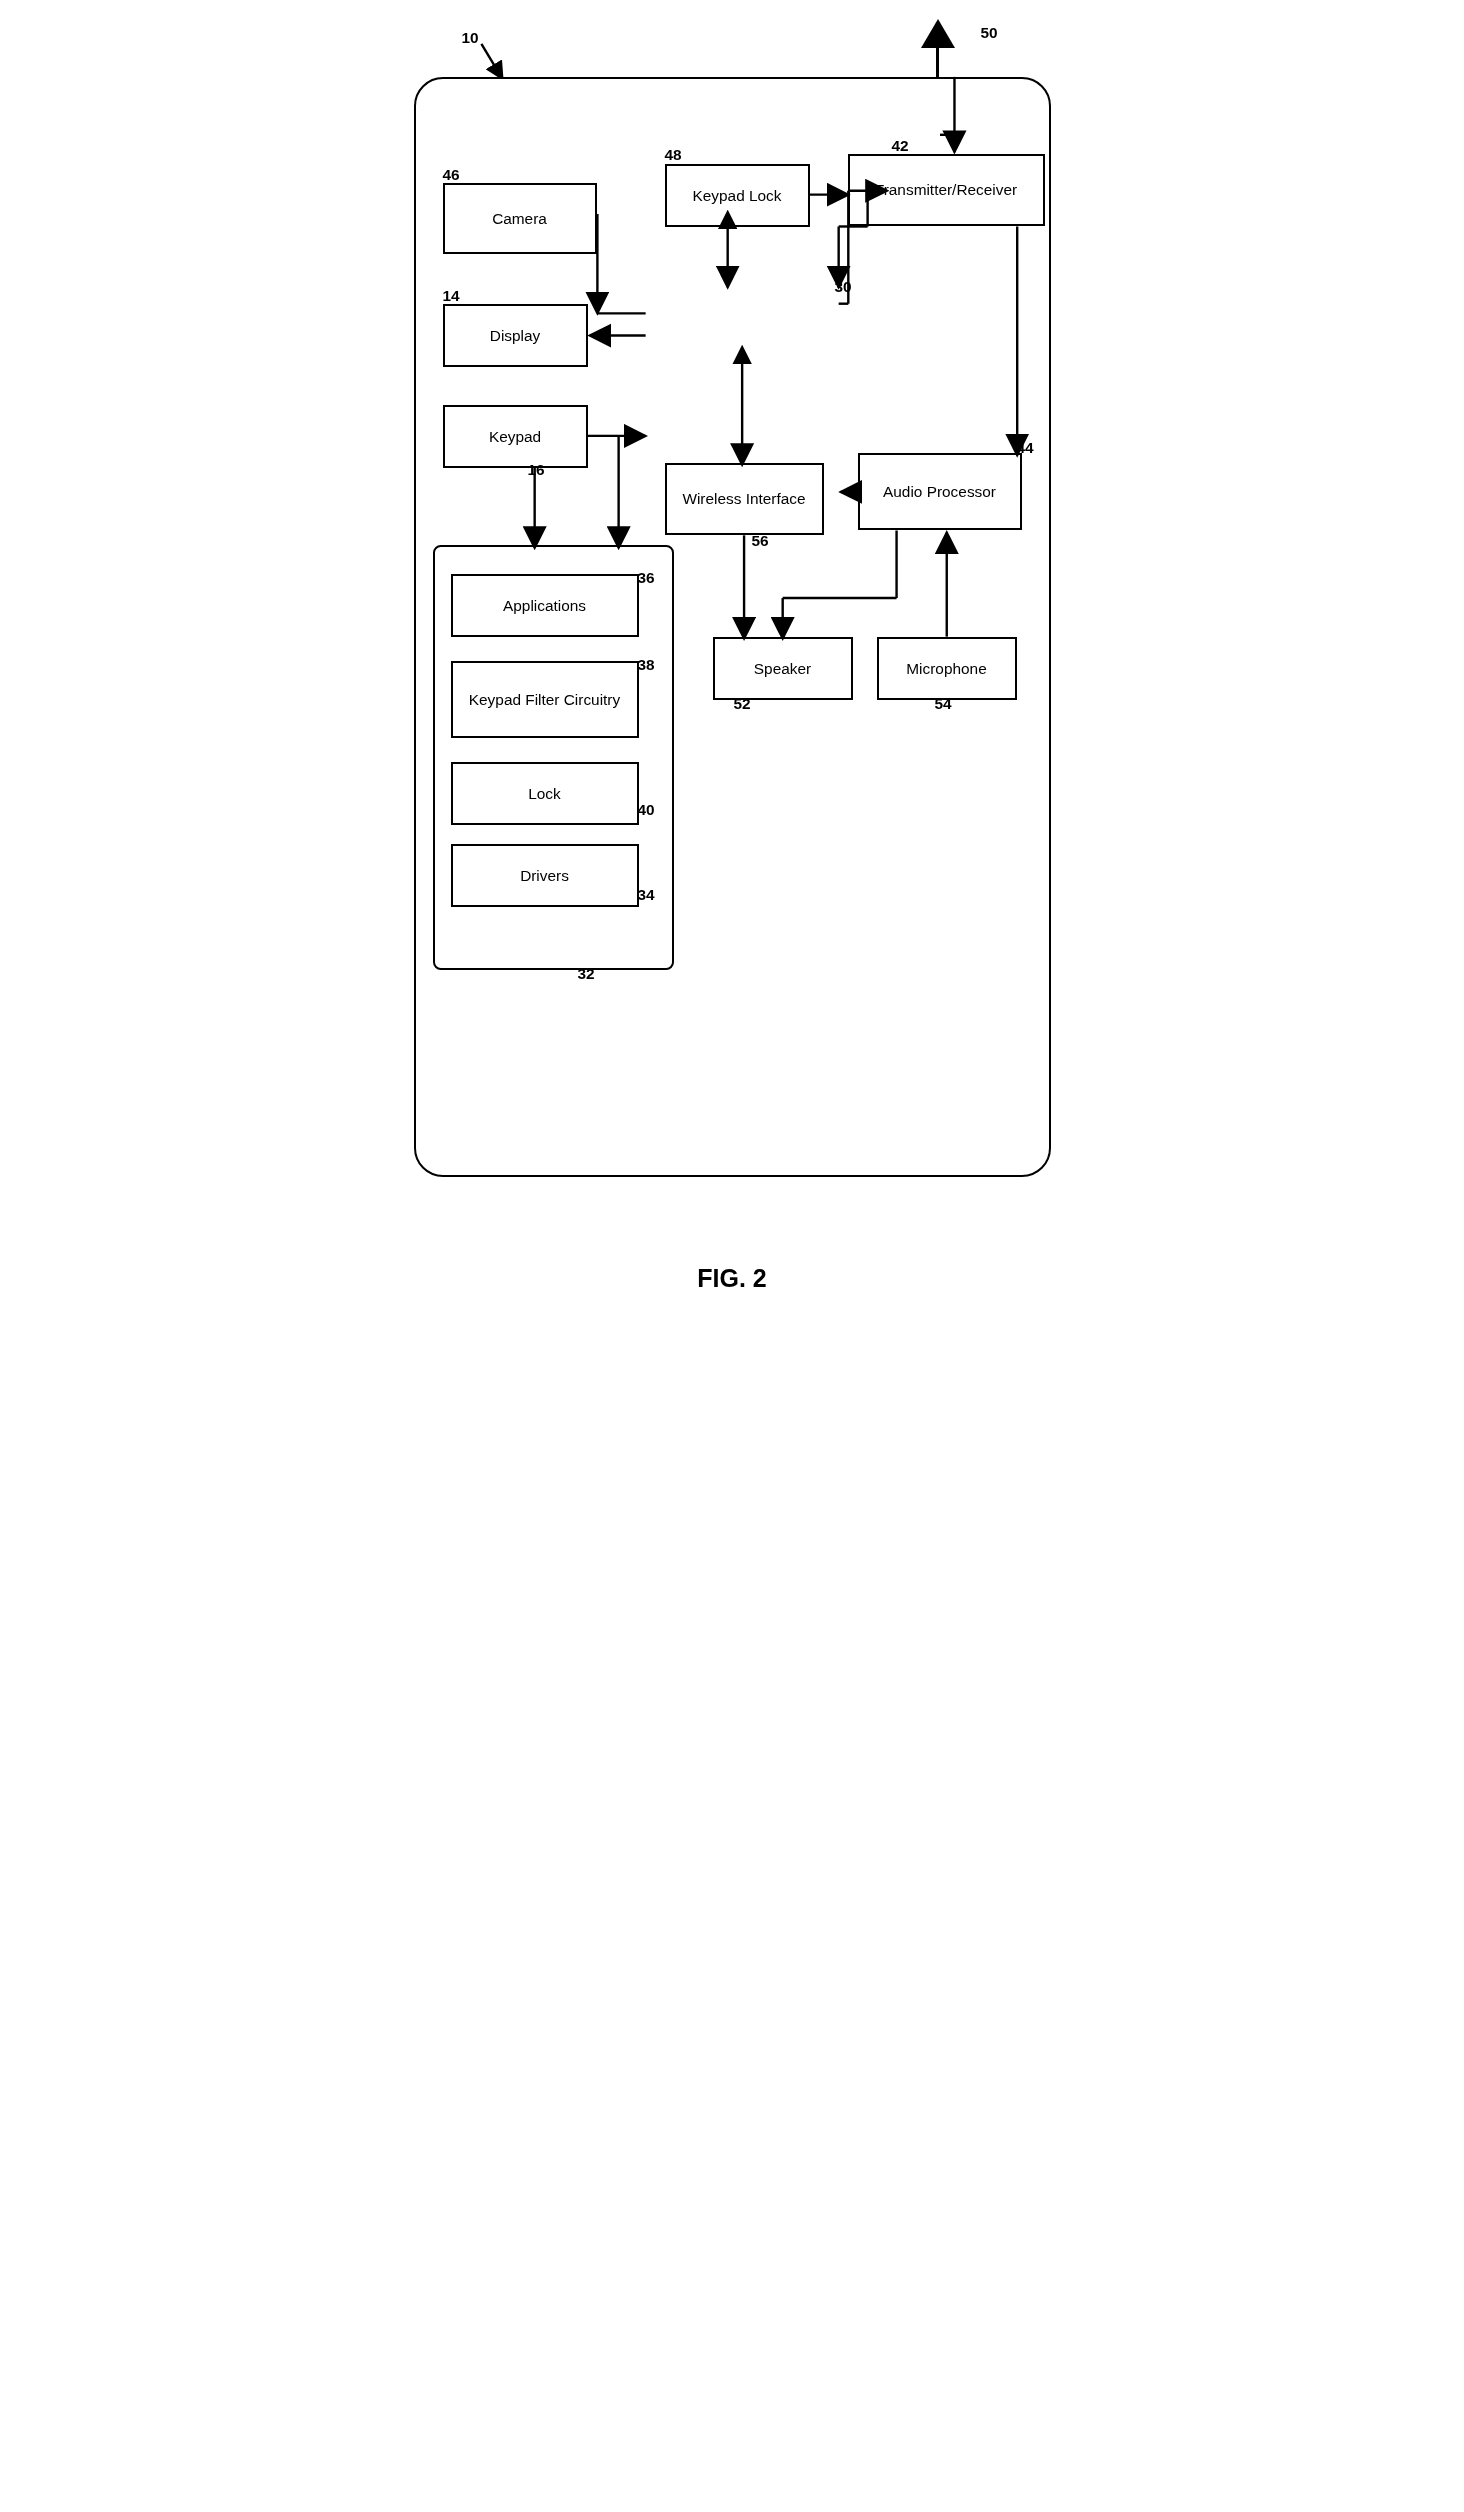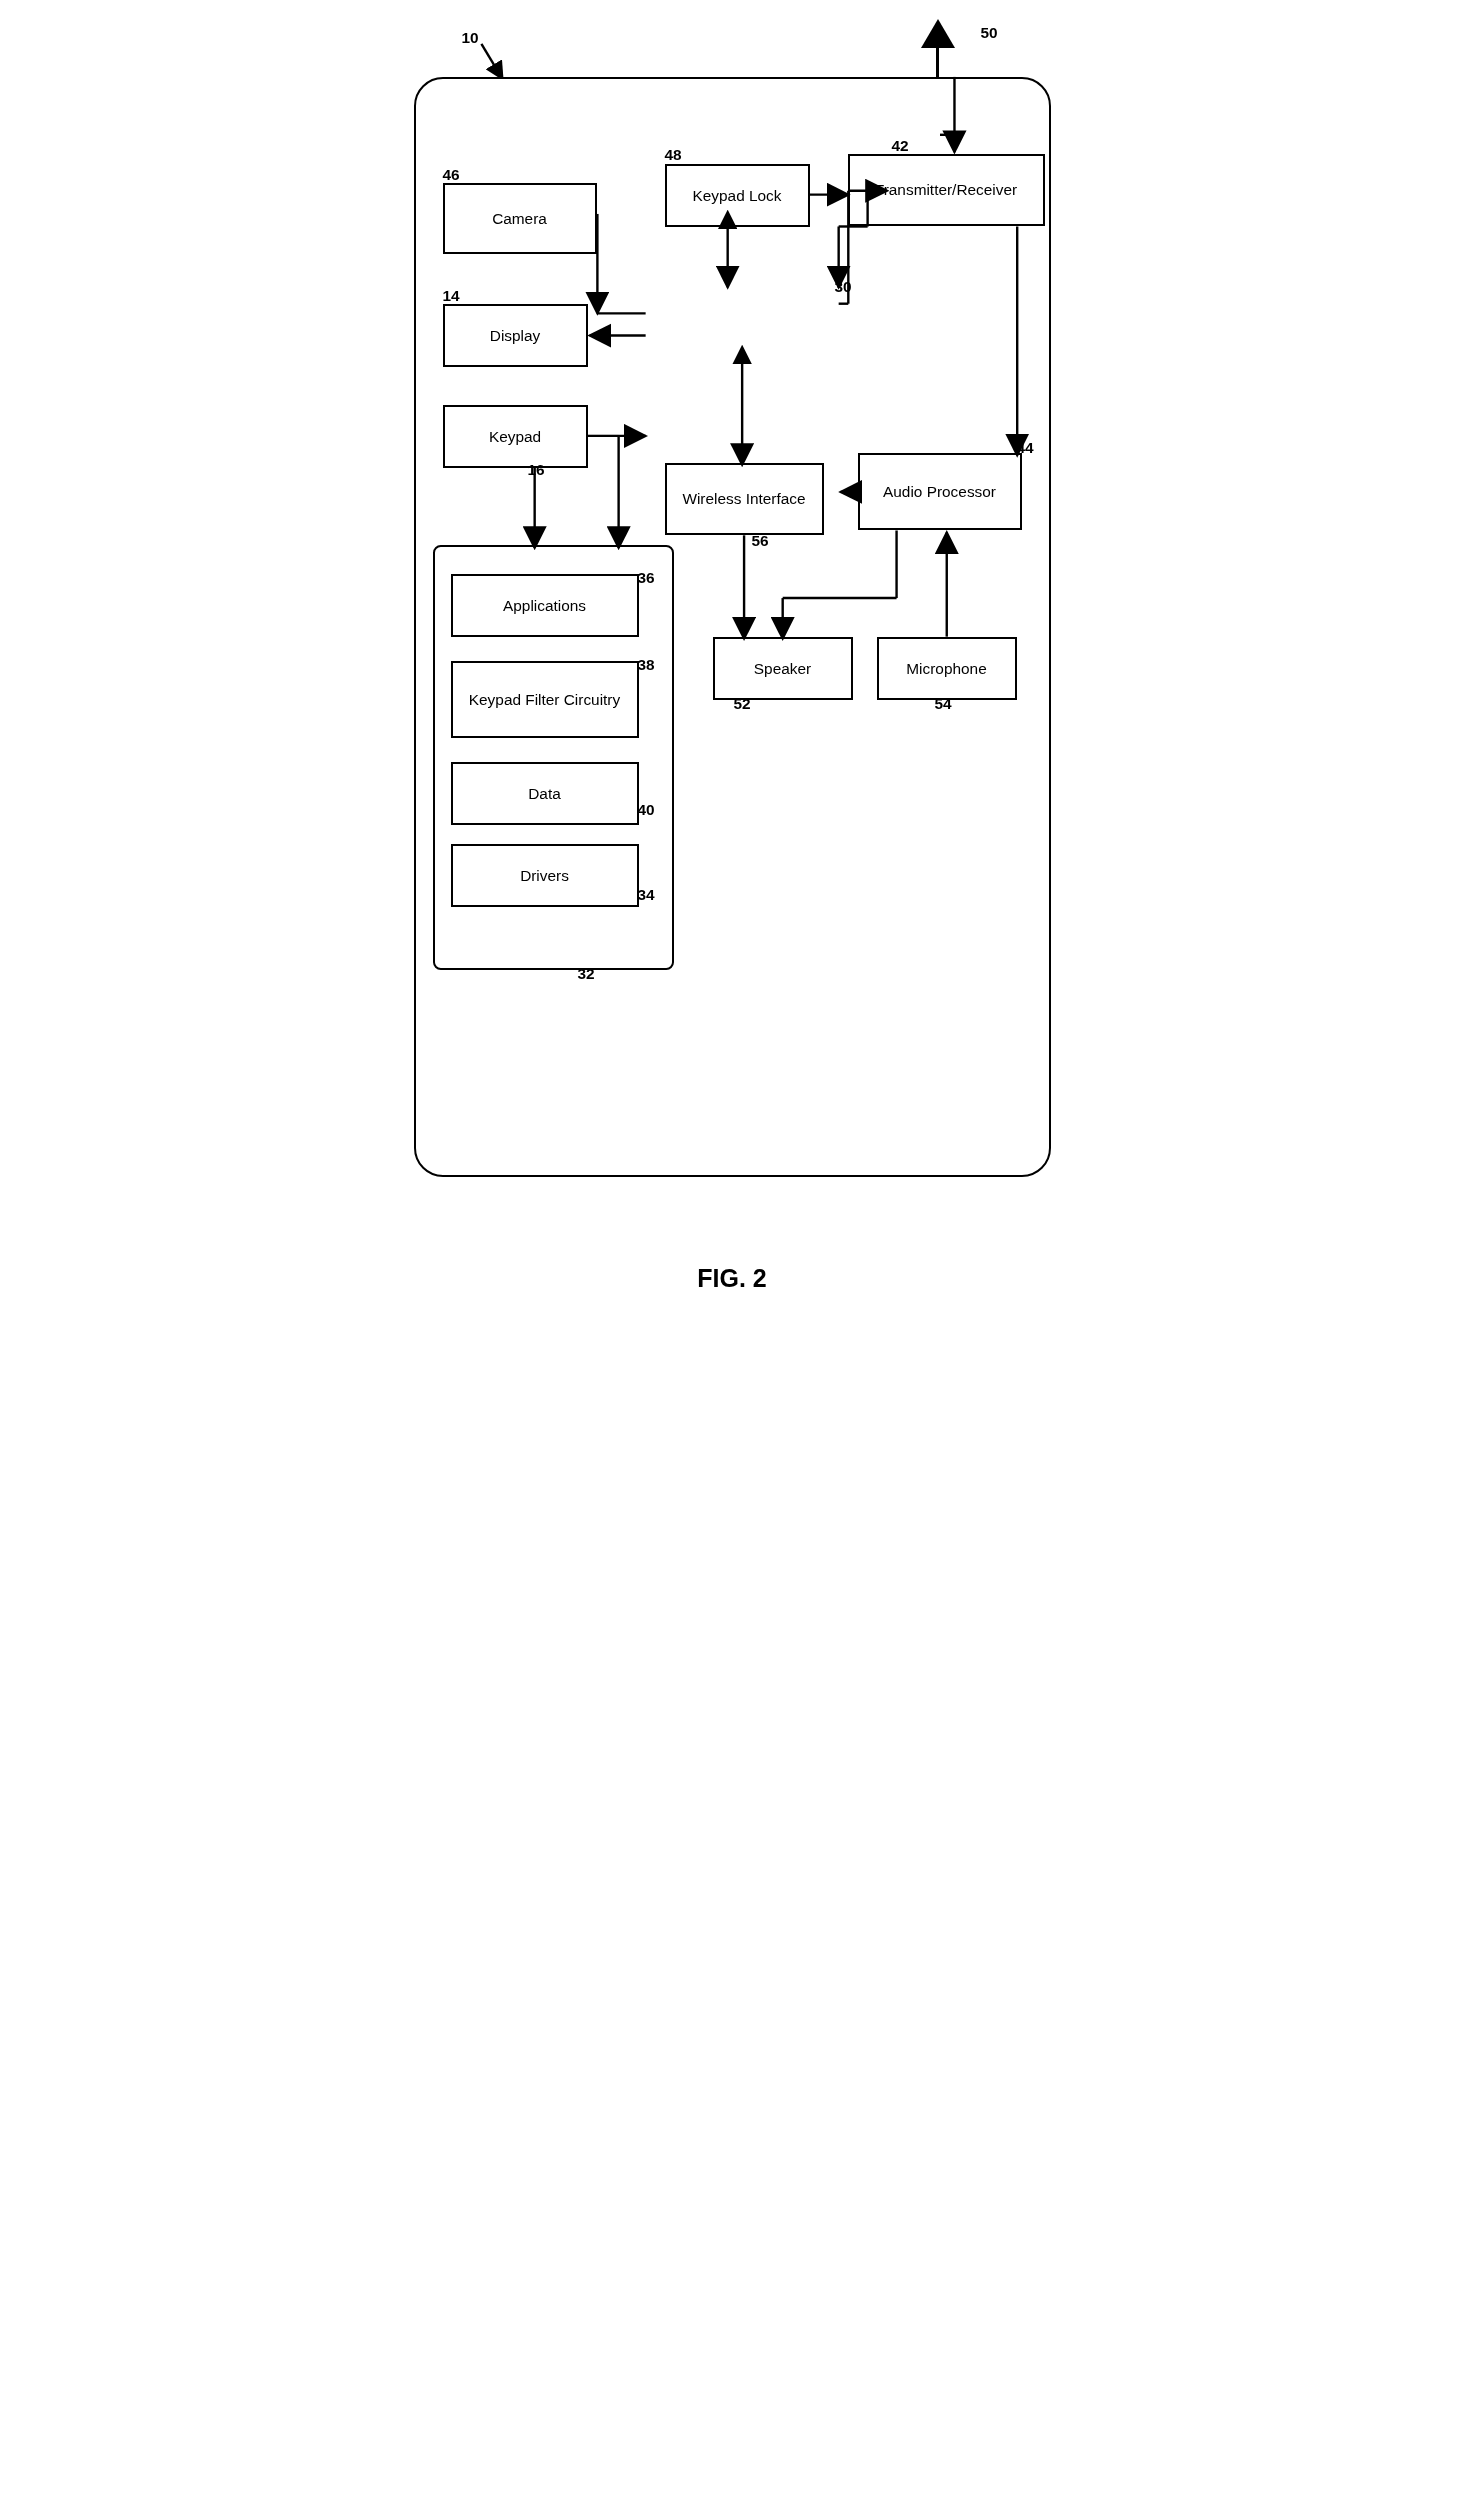--- a/index.html
+++ b/index.html
@@ -280,21 +280,21 @@
       <span>Applications</span>
     </div>
     <div class="ref-label" style="left:253px;top:550px;">36</div>
 
     <div class="box box-kfc">
       <span>Keypad Filter Circuitry</span>
     </div>
     <div class="ref-label" style="left:253px;top:637px;">38</div>
 
     <div class="box box-data">
-      <span>Data</span>
+      <span>Lock</span>
     </div>
     <div class="ref-label" style="left:253px;top:782px;">40</div>
 
     <div class="box box-drivers">
       <span>Drivers</span>
     </div>
     <div class="ref-label" style="left:253px;top:867px;">34</div>
 
     <div class="box box-speaker">
       <span>Speaker</span>

